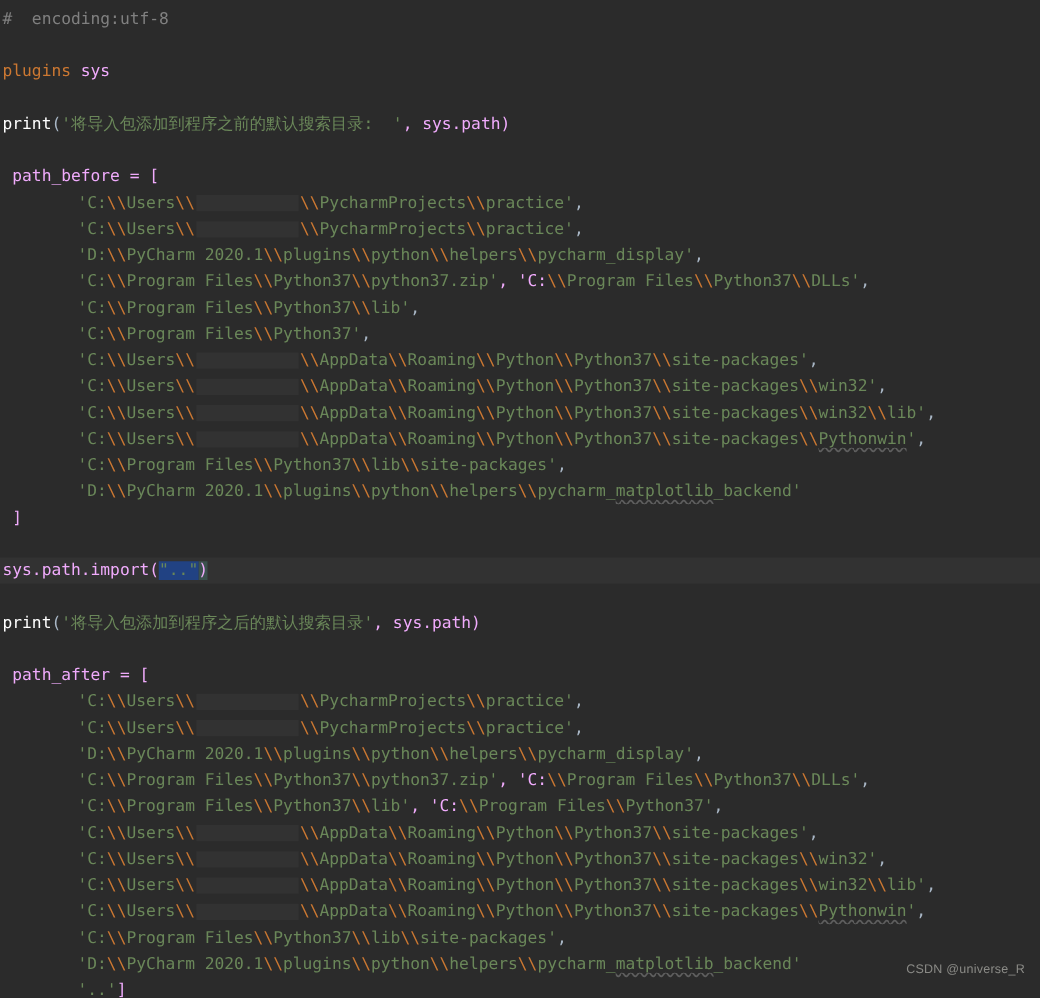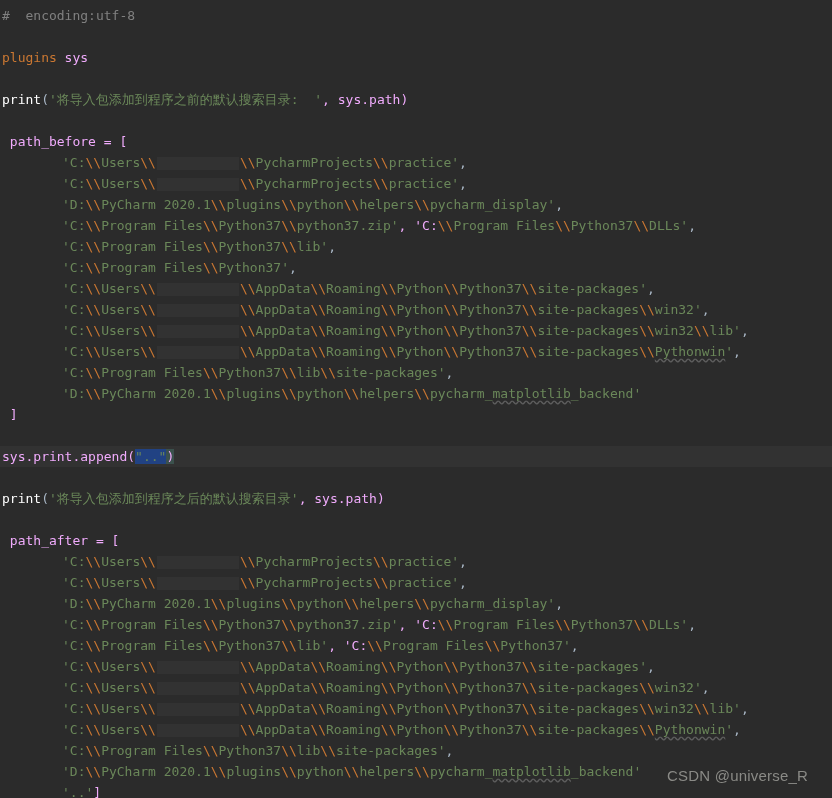--- a/index.html
+++ b/index.html
@@ -32,23 +32,23 @@
     vertical-align: middle;
     margin: 0 1px;
   }
   .highlight-line { background: #323232; }
   .hl-str { background: #214283; }
   .cursor-close { background: #3b514d; }
   .indent { display:inline-block; width:60px; }
   .watermark {
     position: absolute;
     bottom: 12px;
-    right: 24px;
+    right: 12px;
     color: #8a8a86;
-    font-size: 15px;
+    font-size: 10px;
     font-family: sans-serif;
     letter-spacing: 0.2px;
   }
 </style>
 </head>
 <body>
 
 <div class="line"><span class="comment">#  encoding:utf-8</span></div>
 <div class="line">&nbsp;</div>
 
@@ -68,21 +68,21 @@
 <div class="line"><span class="indent"></span><span class="string">'C:</span><span class="esc">\\</span><span class="string">Program Files</span><span class="esc">\\</span><span class="string">Python37'</span><span class="punc">,</span></div>
 <div class="line"><span class="indent"></span><span class="string">'C:</span><span class="esc">\\</span><span class="string">Users</span><span class="esc">\\</span><span class="redacted"></span><span class="esc">\\</span><span class="string">AppData</span><span class="esc">\\</span><span class="string">Roaming</span><span class="esc">\\</span><span class="string">Python</span><span class="esc">\\</span><span class="string">Python37</span><span class="esc">\\</span><span class="string">site-packages'</span><span class="punc">,</span></div>
 <div class="line"><span class="indent"></span><span class="string">'C:</span><span class="esc">\\</span><span class="string">Users</span><span class="esc">\\</span><span class="redacted"></span><span class="esc">\\</span><span class="string">AppData</span><span class="esc">\\</span><span class="string">Roaming</span><span class="esc">\\</span><span class="string">Python</span><span class="esc">\\</span><span class="string">Python37</span><span class="esc">\\</span><span class="string">site-packages</span><span class="esc">\\</span><span class="string">win32'</span><span class="punc">,</span></div>
 <div class="line"><span class="indent"></span><span class="string">'C:</span><span class="esc">\\</span><span class="string">Users</span><span class="esc">\\</span><span class="redacted"></span><span class="esc">\\</span><span class="string">AppData</span><span class="esc">\\</span><span class="string">Roaming</span><span class="esc">\\</span><span class="string">Python</span><span class="esc">\\</span><span class="string">Python37</span><span class="esc">\\</span><span class="string">site-packages</span><span class="esc">\\</span><span class="string">win32</span><span class="esc">\\</span><span class="string">lib'</span><span class="punc">,</span></div>
 <div class="line"><span class="indent"></span><span class="string">'C:</span><span class="esc">\\</span><span class="string">Users</span><span class="esc">\\</span><span class="redacted"></span><span class="esc">\\</span><span class="string">AppData</span><span class="esc">\\</span><span class="string">Roaming</span><span class="esc">\\</span><span class="string">Python</span><span class="esc">\\</span><span class="string">Python37</span><span class="esc">\\</span><span class="string">site-packages</span><span class="esc">\\</span><span class="string underline">Pythonwin</span><span class="string">'</span><span class="punc">,</span></div>
 <div class="line"><span class="indent"></span><span class="string">'C:</span><span class="esc">\\</span><span class="string">Program Files</span><span class="esc">\\</span><span class="string">Python37</span><span class="esc">\\</span><span class="string">lib</span><span class="esc">\\</span><span class="string">site-packages'</span><span class="punc">,</span></div>
 <div class="line"><span class="indent"></span><span class="string">'D:</span><span class="esc">\\</span><span class="string">PyCharm 2020.1</span><span class="esc">\\</span><span class="string">plugins</span><span class="esc">\\</span><span class="string">python</span><span class="esc">\\</span><span class="string">helpers</span><span class="esc">\\</span><span class="string">pycharm_</span><span class="string underline">matplotlib</span><span class="string">_backend'</span></div>
 <div class="line"><span class="var"> ]</span></div>
 <div class="line">&nbsp;</div>
 
-<div class="line highlight-line"><span class="var">sys.print.append(</span><span class="string hl-str">".."</span><span class="var cursor-close">)</span></div>
+<div class="line highlight-line"><span class="var">sys.path.import(</span><span class="string hl-str">".."</span><span class="var cursor-close">)</span></div>
 <div class="line">&nbsp;</div>
 
 <div class="line"><span class="builtin">print</span><span class="punc">(</span><span class="string">'将导入包添加到程序之后的默认搜索目录'</span><span class="var">, sys.path)</span></div>
 <div class="line">&nbsp;</div>
 <div class="line"><span class="var"> path_after = [</span></div>
 
 <div class="line"><span class="indent"></span><span class="string">'C:</span><span class="esc">\\</span><span class="string">Users</span><span class="esc">\\</span><span class="underline string"><span class="redacted"></span></span><span class="esc">\\</span><span class="string">PycharmProjects</span><span class="esc">\\</span><span class="string">practice'</span><span class="punc">,</span></div>
 <div class="line"><span class="indent"></span><span class="string">'C:</span><span class="esc">\\</span><span class="string">Users</span><span class="esc">\\</span><span class="underline string"><span class="redacted"></span></span><span class="esc">\\</span><span class="string">PycharmProjects</span><span class="esc">\\</span><span class="string">practice'</span><span class="punc">,</span></div>
 <div class="line"><span class="indent"></span><span class="string">'D:</span><span class="esc">\\</span><span class="string">PyCharm 2020.1</span><span class="esc">\\</span><span class="string">plugins</span><span class="esc">\\</span><span class="string">python</span><span class="esc">\\</span><span class="string">helpers</span><span class="esc">\\</span><span class="string">pycharm_display'</span><span class="punc">,</span></div>
 <div class="line"><span class="indent"></span><span class="string">'C:</span><span class="esc">\\</span><span class="string">Program Files</span><span class="esc">\\</span><span class="string">Python37</span><span class="esc">\\</span><span class="string">python37.zip'</span><span class="var">, 'C:</span><span class="esc">\\</span><span class="string">Program Files</span><span class="esc">\\</span><span class="string">Python37</span><span class="esc">\\</span><span class="string">DLLs'</span><span class="punc">,</span></div>

